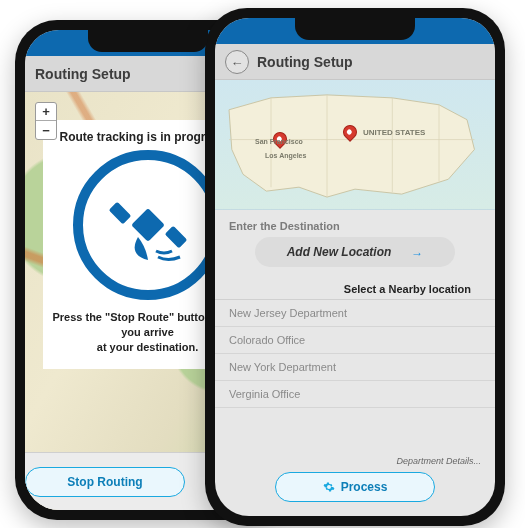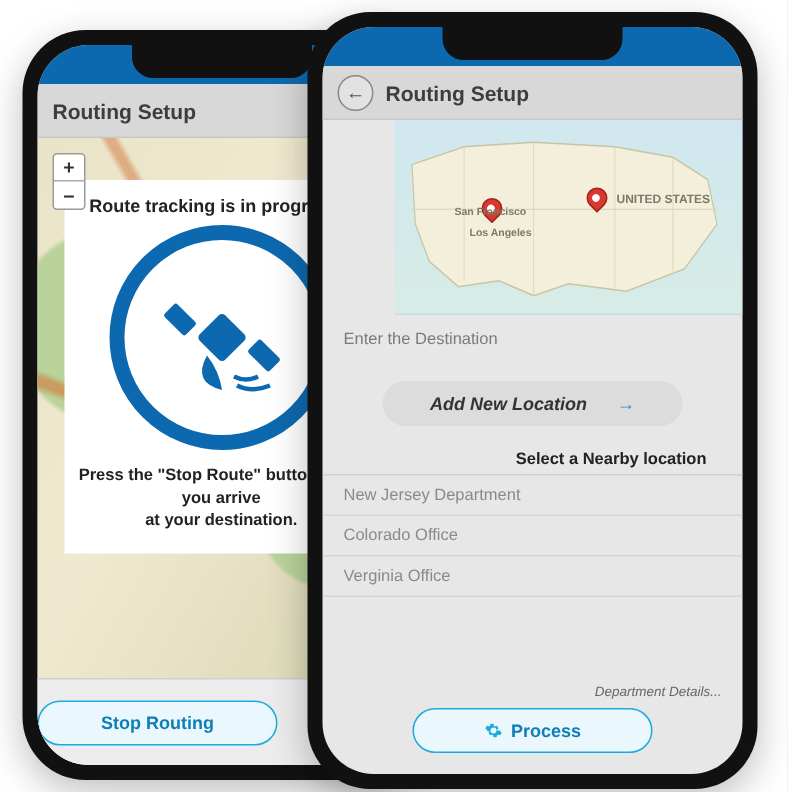--- a/index.html
+++ b/index.html
@@ -134,38 +134,37 @@
   }
 
   
   #phone-right { top: 8px; left: 205px; width: 300px; height: 518px; z-index: 10; }
   .right-content { position: relative; height: calc(100% - 62px); display:flex; flex-direction:column; }
   .us-map {
     height: 130px;
     background: linear-gradient(180deg, #cfe7ef 0%, #d7ece6 100%);
     position: relative; overflow:hidden;
     border-bottom: 1px solid rgba(0,0,0,0.05);
-    margin-left: 48px;
   }
   .us-map svg { position:absolute; inset:0; width:100%; height:100%; }
   .pin {
     position:absolute; width:14px; height:14px;
     background:#d63a2e; border-radius:50% 50% 50% 0;
     transform: rotate(-45deg);
     border:1px solid #a52017;
   }
   .pin::after{
     content:""; position:absolute; top:3px; left:3px;
     width:5px; height:5px; background:#fff; border-radius:50%;
   }
   .us-label {
     position:absolute; font-size:8px; color:#7a7a6a; font-weight:600;
   }
   .dest-section { padding: 10px 14px 6px; }
-  .dest-label { font-size: 11px; color: #7b7b7b; margin-bottom: 22px; }
+  .dest-label { font-size: 11px; color: #7b7b7b; margin-bottom: 5px; font-weight: bold; }
   .add-loc-btn {
     margin: 0 auto 10px;
     width: 200px;
     padding: 8px 12px;
     background: #dcdcdc;
     border-radius: 999px;
     font-size: 12px; font-weight:600; color:#333;
     display:flex; align-items:center; justify-content:center; gap:20px;
     cursor:pointer;
     font-style:italic;
@@ -266,20 +265,21 @@
         <div class="dest-label">Enter the Destination</div>
         <div class="add-loc-btn">
           <span>Add New Location</span>
           <span class="arrow-icon">→</span>
         </div>
       </div>
       <div class="nearby-label">Select a Nearby location</div>
       <div class="loc-list">
         <div class="loc-item">New Jersey Department</div>
         <div class="loc-item">Colorado Office</div>
+        <div class="loc-item">New York Department</div>
         <div class="loc-item">Verginia Office</div>
       </div>
       <div class="validation">Department Details...</div>
       <div class="right-bottom">
         <div class="pill-btn">
           <svg class="gear-icon" viewBox="0 0 24 24">
             <path fill="#1aa9e0" d="M12 8a4 4 0 100 8 4 4 0 000-8zm9 4a7 7 0 01-.1 1.2l2 1.6-2 3.4-2.4-.9a7 7 0 01-2 1.2l-.4 2.5h-4l-.4-2.5a7 7 0 01-2-1.2l-2.4.9-2-3.4 2-1.6A7 7 0 013 12a7 7 0 01.1-1.2l-2-1.6 2-3.4 2.4.9a7 7 0 012-1.2L7.9 3h4l.4 2.5a7 7 0 012 1.2l2.4-.9 2 3.4-2 1.6c.1.4.1.8.1 1.2z"></path>
           </svg>
           <span>Process</span>
         </div>

